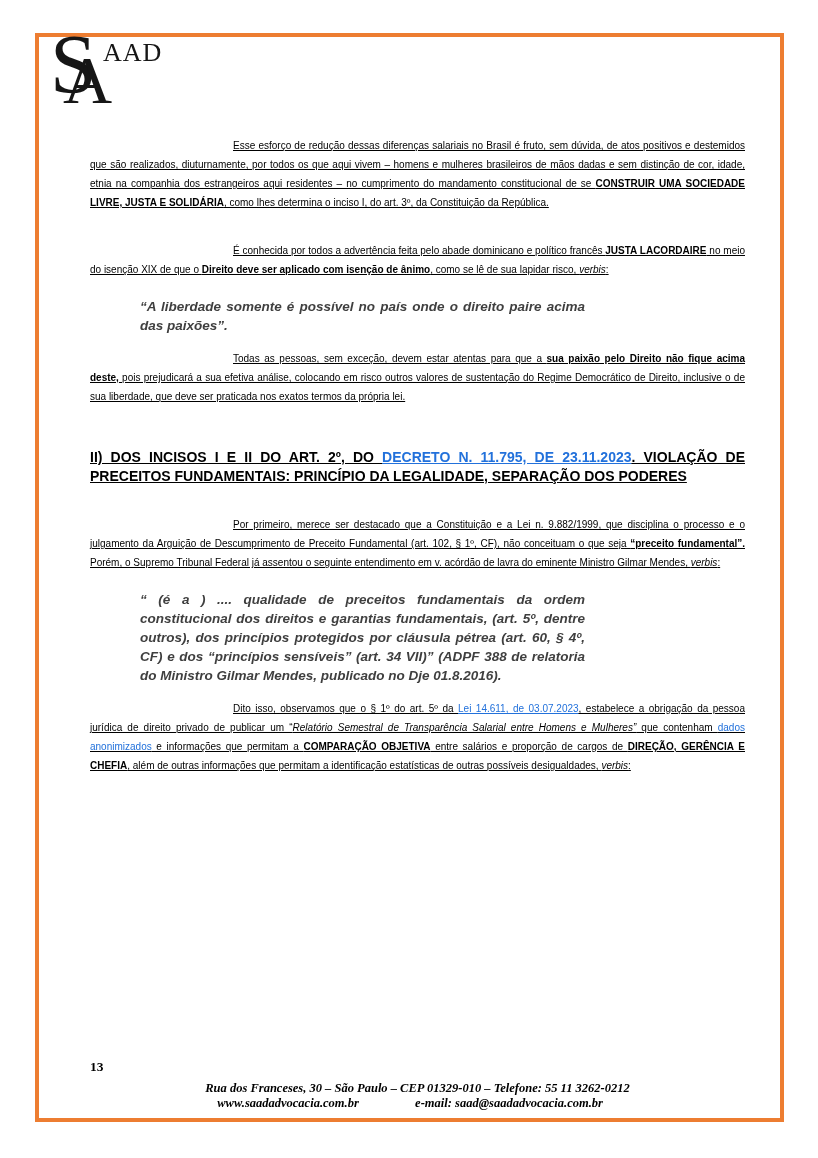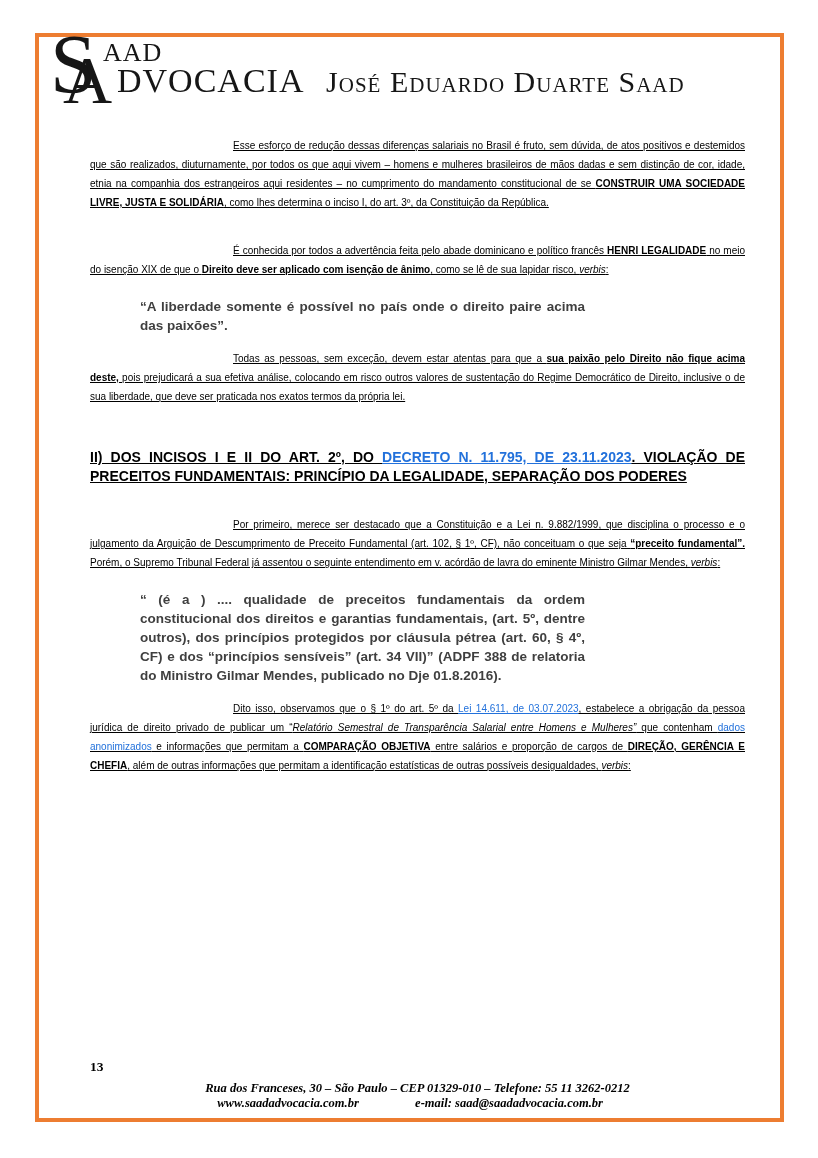--- a/index.html
+++ b/index.html
@@ -46,21 +46,21 @@
   .p-body:first-child { margin-top: 0; }
   .p-heading {
     font-size: 14px; line-height: 19px;
     margin: 42px 0 0 0;
     font-weight: bold;
     text-decoration: underline;
   }
   .p-quote {
     font-size: 13.5px; line-height: 19px;
     margin: 18px 160px 0 50px;
-    font-weight: bold; 
+    font-weight: bold; font-style: italic;
     color: #3F3F3F;
   }
   .p-quote + .p-body { margin-top: 14px; }
   .seg-b { font-weight: bold; }
   .seg-i { font-style: italic; }
   a.seg-link { color: var(--link-color, #2271DB); text-decoration: underline; cursor: pointer; }
   .seg-blue { color: var(--link-color, #2271DB); }
   
   .footer {
     position: absolute; left: 90px; width: 655px; top: 1058px;
@@ -80,29 +80,25 @@
 </style>
 </head>
 <body>
 
 <div class="frame"></div>
 
 <header class="logo">
   <span class="logo-s">S</span>
   <span class="logo-aad">AAD</span>
   <span class="logo-a">A</span>
-  <div class="logo-line2">
-    <span>DVOCACIA</span>
-    <span class="logo-name">José Eduardo Duarte Saad</span>
-  </div>
 </header>
 
 <main class="textblock" id="textblock">
     <div class="par p-body"><span>Esse esforço de redução dessas diferenças salariais no Brasil é fruto, sem dúvida, de atos positivos e destemidos que são realizados, diuturnamente, por todos os que aqui vivem – homens e mulheres brasileiros de mãos dadas e sem distinção de cor, idade, etnia na companhia dos estrangeiros aqui residentes – no cumprimento do mandamento constitucional de se </span><span class="seg-b">CONSTRUIR UMA SOCIEDADE LIVRE, JUSTA E SOLIDÁRIA</span><span>, como lhes determina o inciso I, do art. 3º, da Constituição da República.</span></div>
-    <div class="par p-body"><span>É conhecida por todos a advertência feita pelo abade dominicano e político francês </span><span class="seg-b">HENRI LEGALIDADE</span><span> no meio do isenção XIX de que o </span><span class="seg-b">Direito deve ser aplicado com isenção de ânimo</span><span>, como se lê de sua lapidar risco, </span><span class="seg-i">verbis</span><span>:</span></div>
+    <div class="par p-body"><span>É conhecida por todos a advertência feita pelo abade dominicano e político francês </span><span class="seg-b">JUSTA LACORDAIRE</span><span> no meio do isenção XIX de que o </span><span class="seg-b">Direito deve ser aplicado com isenção de ânimo</span><span>, como se lê de sua lapidar risco, </span><span class="seg-i">verbis</span><span>:</span></div>
     <div class="par p-quote"><span>“A liberdade somente é possível no país onde o direito paire acima das paixões”.</span></div>
     <div class="par p-body"><span>Todas as pessoas, sem exceção, devem estar atentas para que a </span><span class="seg-b">sua paixão pelo Direito não fique acima deste,</span><span> pois prejudicará a sua efetiva análise, colocando em risco outros valores de sustentação do Regime Democrático de Direito, inclusive o de sua liberdade, que deve ser praticada nos exatos termos da própria lei.</span></div>
     <div class="par p-heading"><span>II) DOS INCISOS I E II DO ART. 2º, DO </span><a href="#" class="seg-link">DECRETO N. 11.795, DE 23.11.2023</a><span>. VIOLAÇÃO DE PRECEITOS FUNDAMENTAIS: PRINCÍPIO DA LEGALIDADE, SEPARAÇÃO DOS PODERES</span></div>
     <div class="par p-body"><span>Por primeiro, merece ser destacado que a Constituição e a Lei n. 9.882/1999, que disciplina o processo e o julgamento da Arguição de Descumprimento de Preceito Fundamental (art. 102, § 1º, CF), não conceituam o que seja </span><span class="seg-b">“preceito fundamental”.</span><span> Porém, o Supremo Tribunal Federal já assentou o seguinte entendimento em v. acórdão de lavra do eminente Ministro Gilmar Mendes, </span><span class="seg-i">verbis</span><span>:</span></div>
     <div class="par p-quote"><span>“ (é a ) .... qualidade de preceitos fundamentais da ordem constitucional dos direitos e garantias fundamentais, (art. 5º, dentre outros), dos princípios protegidos por cláusula pétrea (art. 60, § 4º, CF) e dos “princípios sensíveis” (art. 34 VII)” (ADPF 388 de relatoria do Ministro Gilmar Mendes, publicado no Dje 01.8.2016).</span></div>
     <div class="par p-body"><span>Dito isso, observamos que o § 1º do art. 5º da </span><a href="#" class="seg-link">Lei 14.611, de 03.07.2023</a><span>, estabelece a obrigação da pessoa jurídica de direito privado de publicar um “</span><span class="seg-i">Relatório Semestral de Transparência Salarial entre Homens e Mulheres”</span><span> que contenham </span><span class="seg-blue">dados anonimizados</span><span> e informações que permitam a </span><span class="seg-b">COMPARAÇÃO OBJETIVA</span><span> entre salários e proporção de cargos de </span><span class="seg-b">DIREÇÃO, GERÊNCIA E CHEFIA</span><span>, além de outras informações que permitam a identificação estatísticas de outras possíveis desigualdades, </span><span class="seg-i">verbis</span><span>:</span></div>
   </main>
 
 <footer class="footer">
   <div class="pagenum">13</div>

